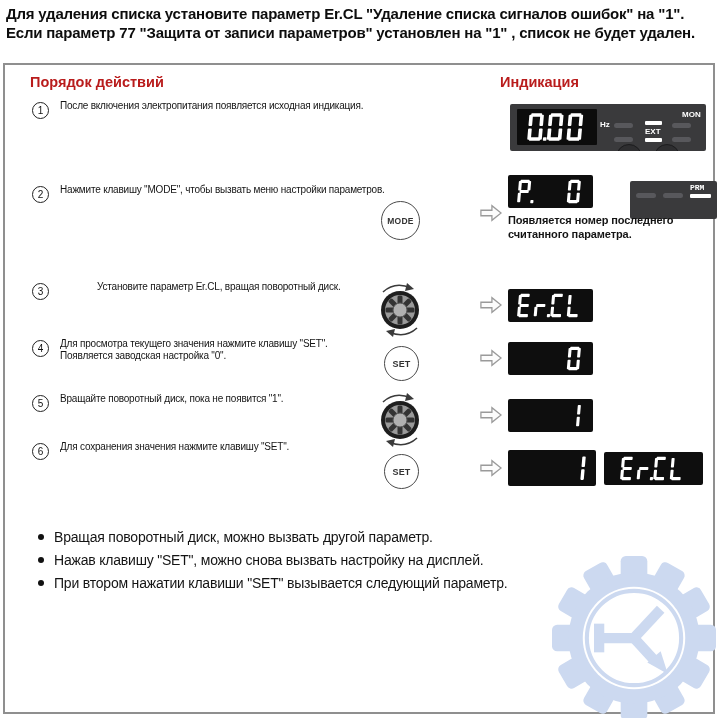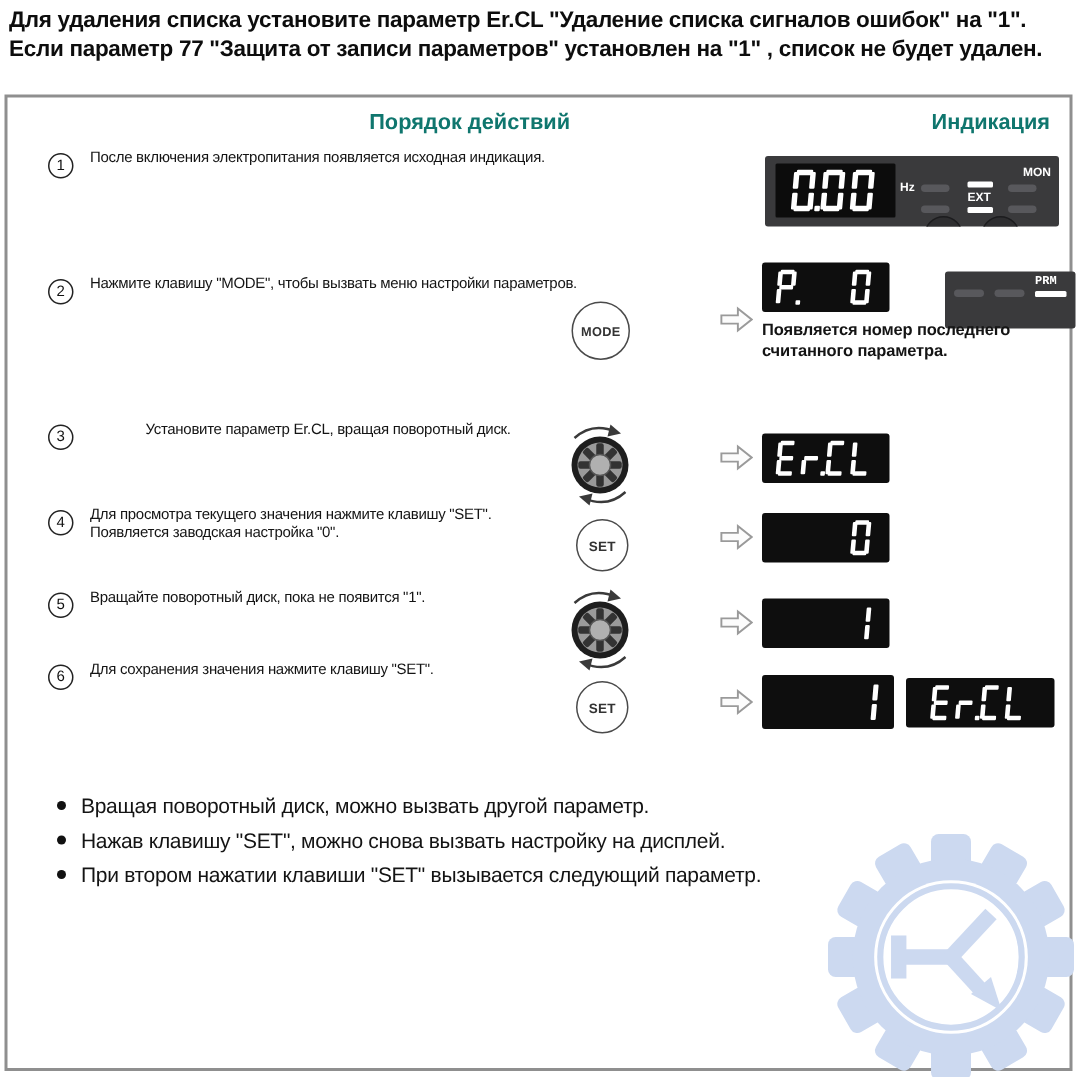--- a/index.html
+++ b/index.html
@@ -2,21 +2,21 @@
 <html><head>
 <meta charset="utf-8">
 <style>
   html,body{margin:0;padding:0;background:#fff;}
   #page{position:relative;width:718px;height:718px;background:#ffffff;overflow:hidden;
         font-family:"Liberation Sans",sans-serif;color:#111;}
   .abs{position:absolute;}
   .intro{left:6px;top:4px;width:708px;font-size:15px;font-weight:700;line-height:1.28;
          letter-spacing:-0.2px;color:#0d0d0d;}
   .main-box{left:3px;top:63px;width:708px;height:647px;border:2px solid #8f8f8f;background:#fff;}
-  .col-header{font-size:14.5px;font-weight:700;text-align:right;color:#0f766e;}
+  .col-header{font-size:14.5px;font-weight:700;text-align:left;color:#b91c1c;}
   .hdr-left{left:30px;top:74px;width:350px;}
   .hdr-right{left:500px;top:74px;width:200px;}
   .step-num{width:15px;height:15px;border:1.3px solid #222;border-radius:50%;
             font-size:10px;font-weight:400;display:flex;align-items:center;justify-content:center;
             color:#111;background:#fff;}
   .step-text{font-size:10px;line-height:1.18;letter-spacing:-0.2px;color:#141414;}
   .note-dot{width:6px;height:6px;border-radius:50%;background:#111;}
   .note-text{font-size:14px;letter-spacing:-0.2px;color:#141414;}
   .round-btn{border:1.5px solid #4a4a4a;border-radius:50%;background:#fff;
              display:flex;align-items:center;justify-content:center;

